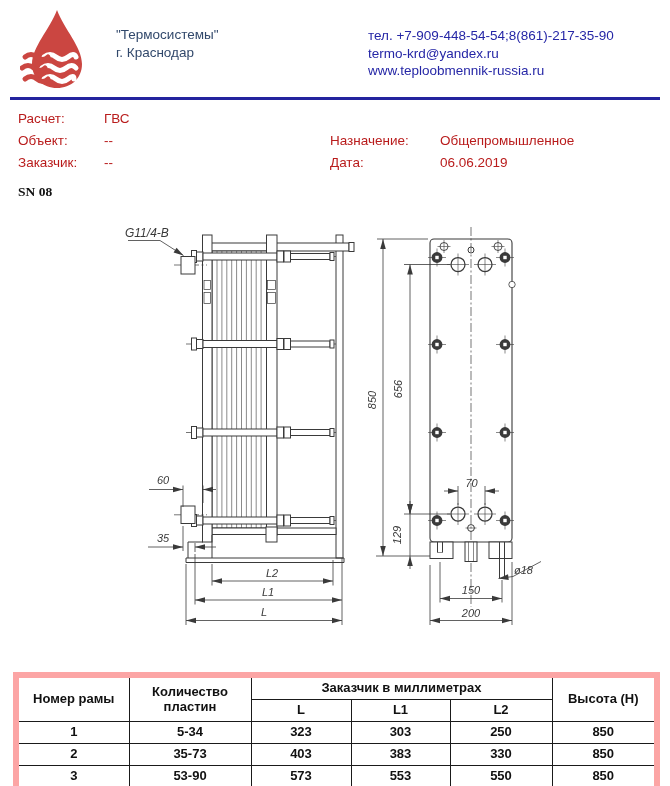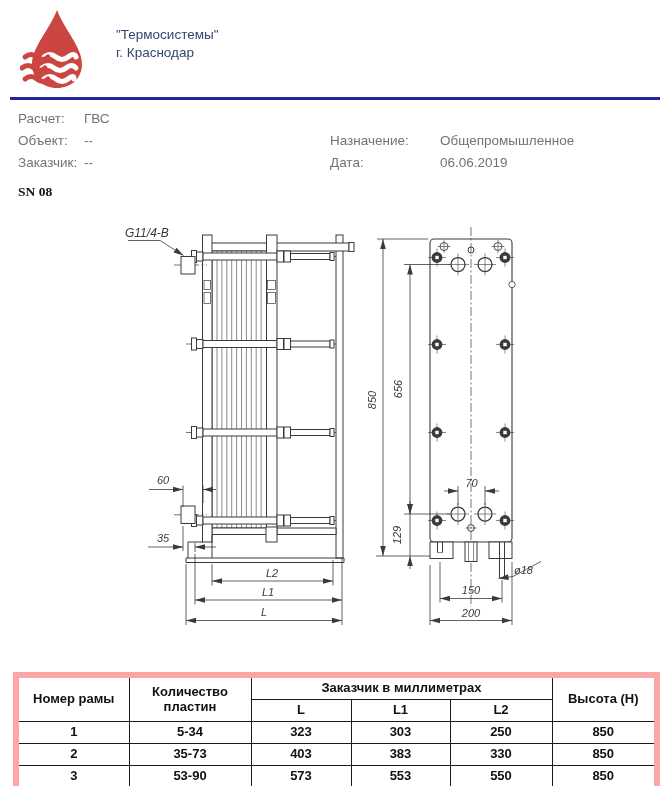--- a/index.html
+++ b/index.html
@@ -6,23 +6,23 @@
   .page{position:relative;width:670px;height:786px;background:#fff;overflow:hidden;
         font-family:"Liberation Sans","DejaVu Sans",sans-serif;color:#161616;}
 
   
   .logo{position:absolute;left:20px;top:8px;width:70px;height:84px;}
   .company{position:absolute;left:116px;top:26px;font-size:13.5px;line-height:18px;color:#31486b;}
   .contact{position:absolute;left:368px;top:27px;font-size:13.5px;line-height:17.5px;color:#2526a6;}
   .rule{position:absolute;left:10px;top:97px;width:650px;height:3px;background:#23239e;}
 
   
-  .inf{position:absolute;font-size:13.5px;color:#737373;white-space:nowrap;}
+  .inf{position:absolute;font-size:13.5px;color:#b91c1c;white-space:nowrap;}
   .r1{top:111px}.r2{top:133px}.r3{top:155px}
-  .c1{left:18px}.c2{left:84px}.c3{left:330px}.c4{left:440px}
+  .c1{left:18px}.c2{left:104px}.c3{left:330px}.c4{left:440px}
   .sn{position:absolute;left:18px;top:184px;font-size:13.5px;font-weight:bold;color:#111;font-family:Liberation Serif, serif;}
 
   
   svg.drawing{position:absolute;left:0;top:0;width:670px;height:786px;}
   .dwg{stroke:#3a3a3a;fill:none;stroke-width:1;}
   .f{fill:#fff;}
   .thin{stroke-width:.6;}
   .cl{stroke-dasharray:9 2.5 2 2.5;stroke-width:.7;}
   .dim{stroke:#3a3a3a;fill:none;stroke-width:.8;}
   text.dt{font-family:"Liberation Sans",sans-serif;font-size:11px;font-style:italic;
@@ -48,20 +48,25 @@
     <path d="M5,49 Q11,44 17,49 T28,49" stroke="#cb4641" stroke-width="5" fill="none" stroke-linecap="round"></path>
     <path d="M2,60 Q8,55 14,60 T25,60" stroke="#cb4641" stroke-width="5" fill="none" stroke-linecap="round"></path>
     <path d="M5,71 Q11,66 17,71 T28,71" stroke="#cb4641" stroke-width="5" fill="none" stroke-linecap="round"></path>
   </svg>
 
   <div class="company">
     <div>"Термосистемы"</div>
     <div>г. Краснодар</div>
   </div>
 
+  <div class="contact">
+    <div>тел. +7-909-448-54-54;8(861)-217-35-90</div>
+    <div>termo-krd@yandex.ru</div>
+    <div>www.teploobmennik-russia.ru</div>
+  </div>
 
   <div class="rule"></div>
 
   <span class="inf r1 c1">Расчет:</span>
   <span class="inf r1 c2">ГВС</span>
   <span class="inf r2 c1">Объект:</span>
   <span class="inf r2 c2">--</span>
   <span class="inf r3 c1">Заказчик:</span>
   <span class="inf r3 c2">--</span>
   <span class="inf r2 c3">Назначение:</span>

